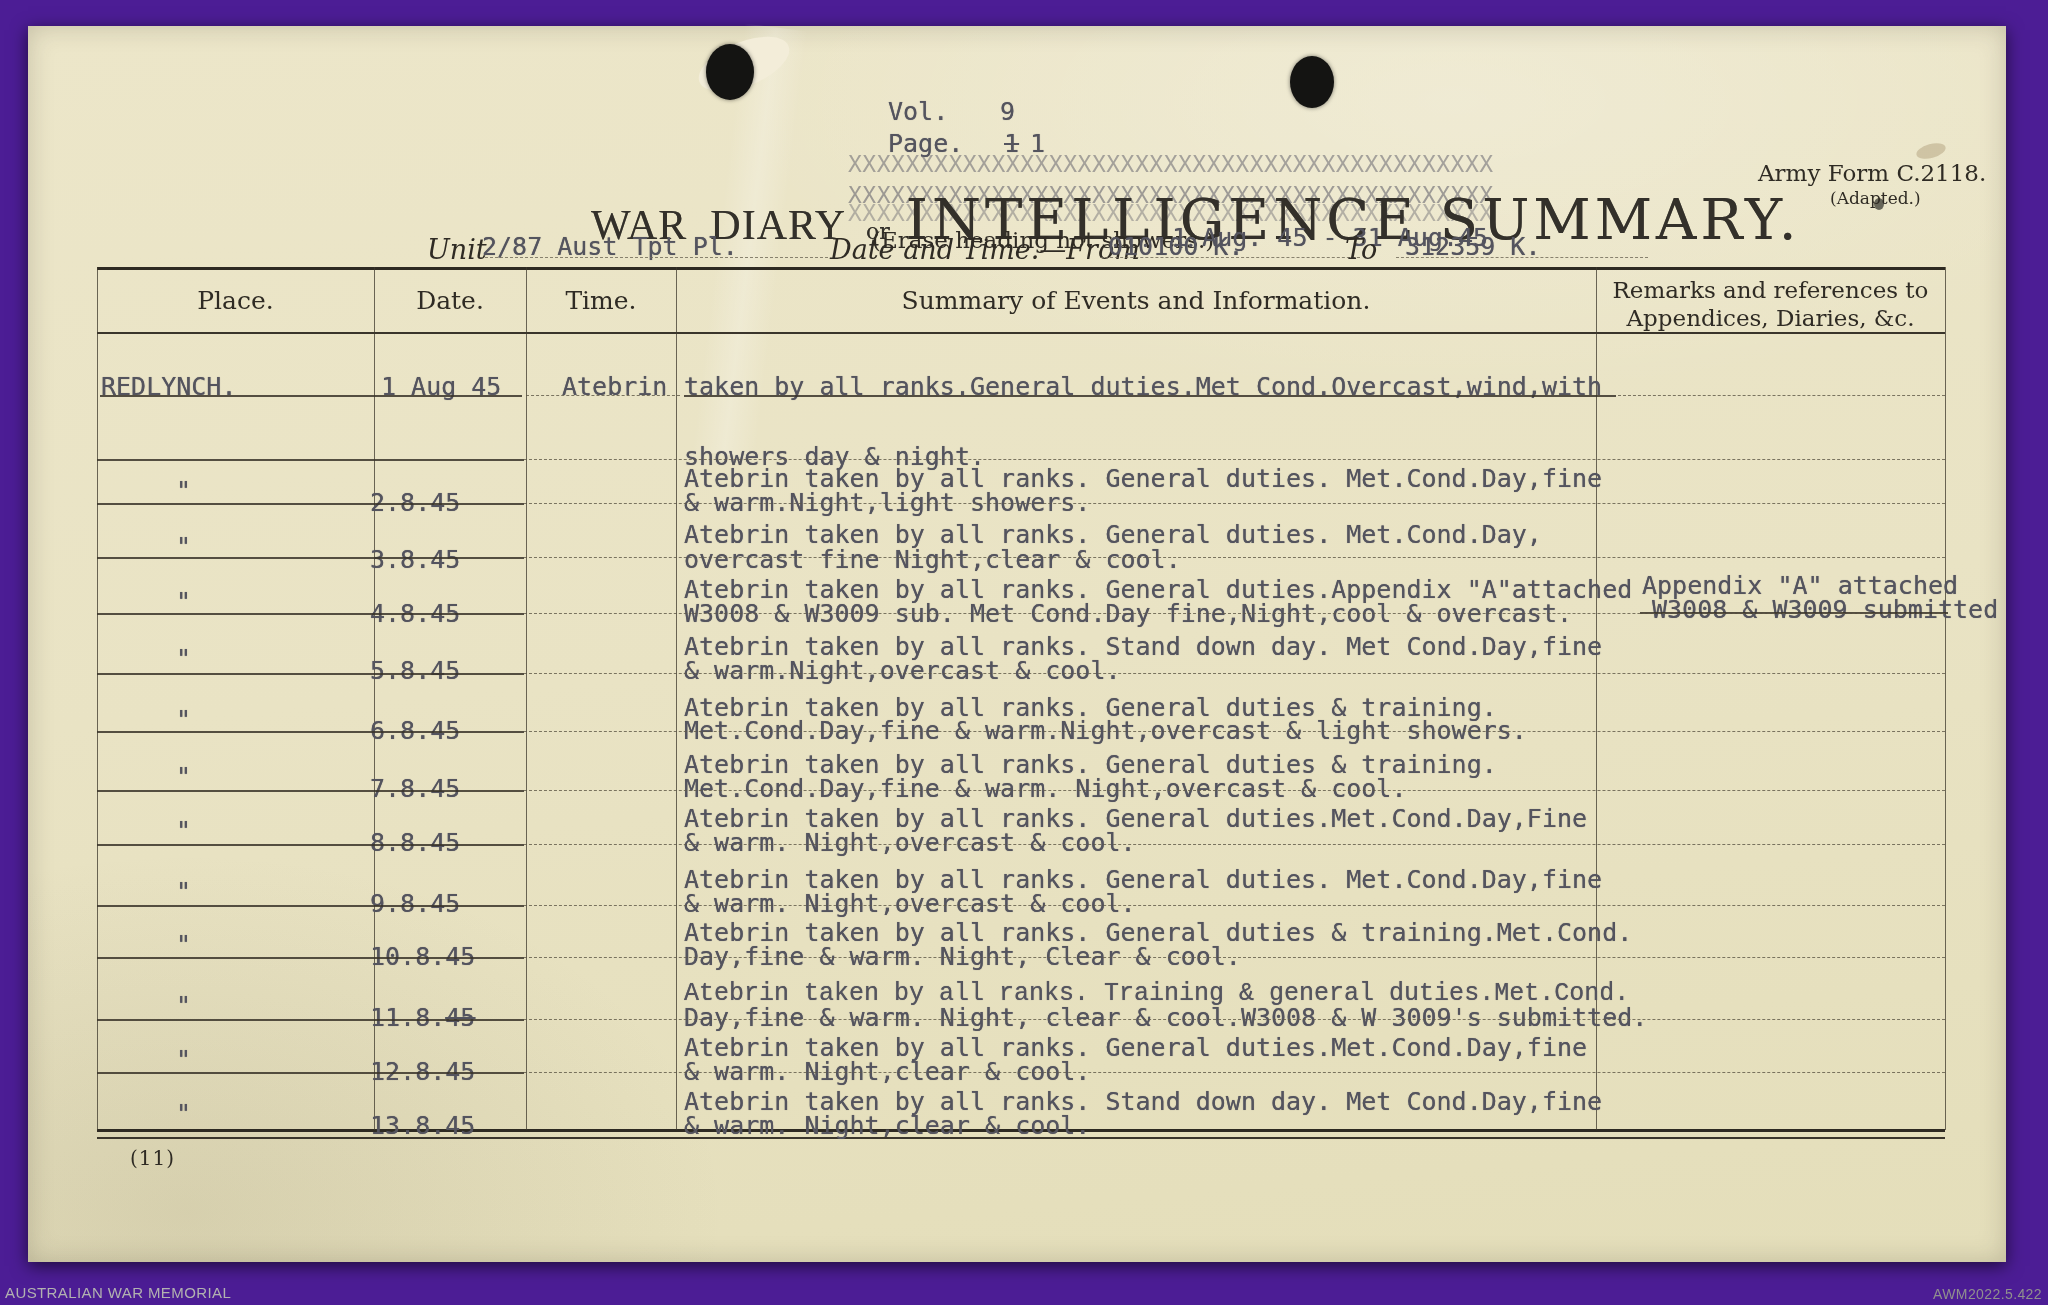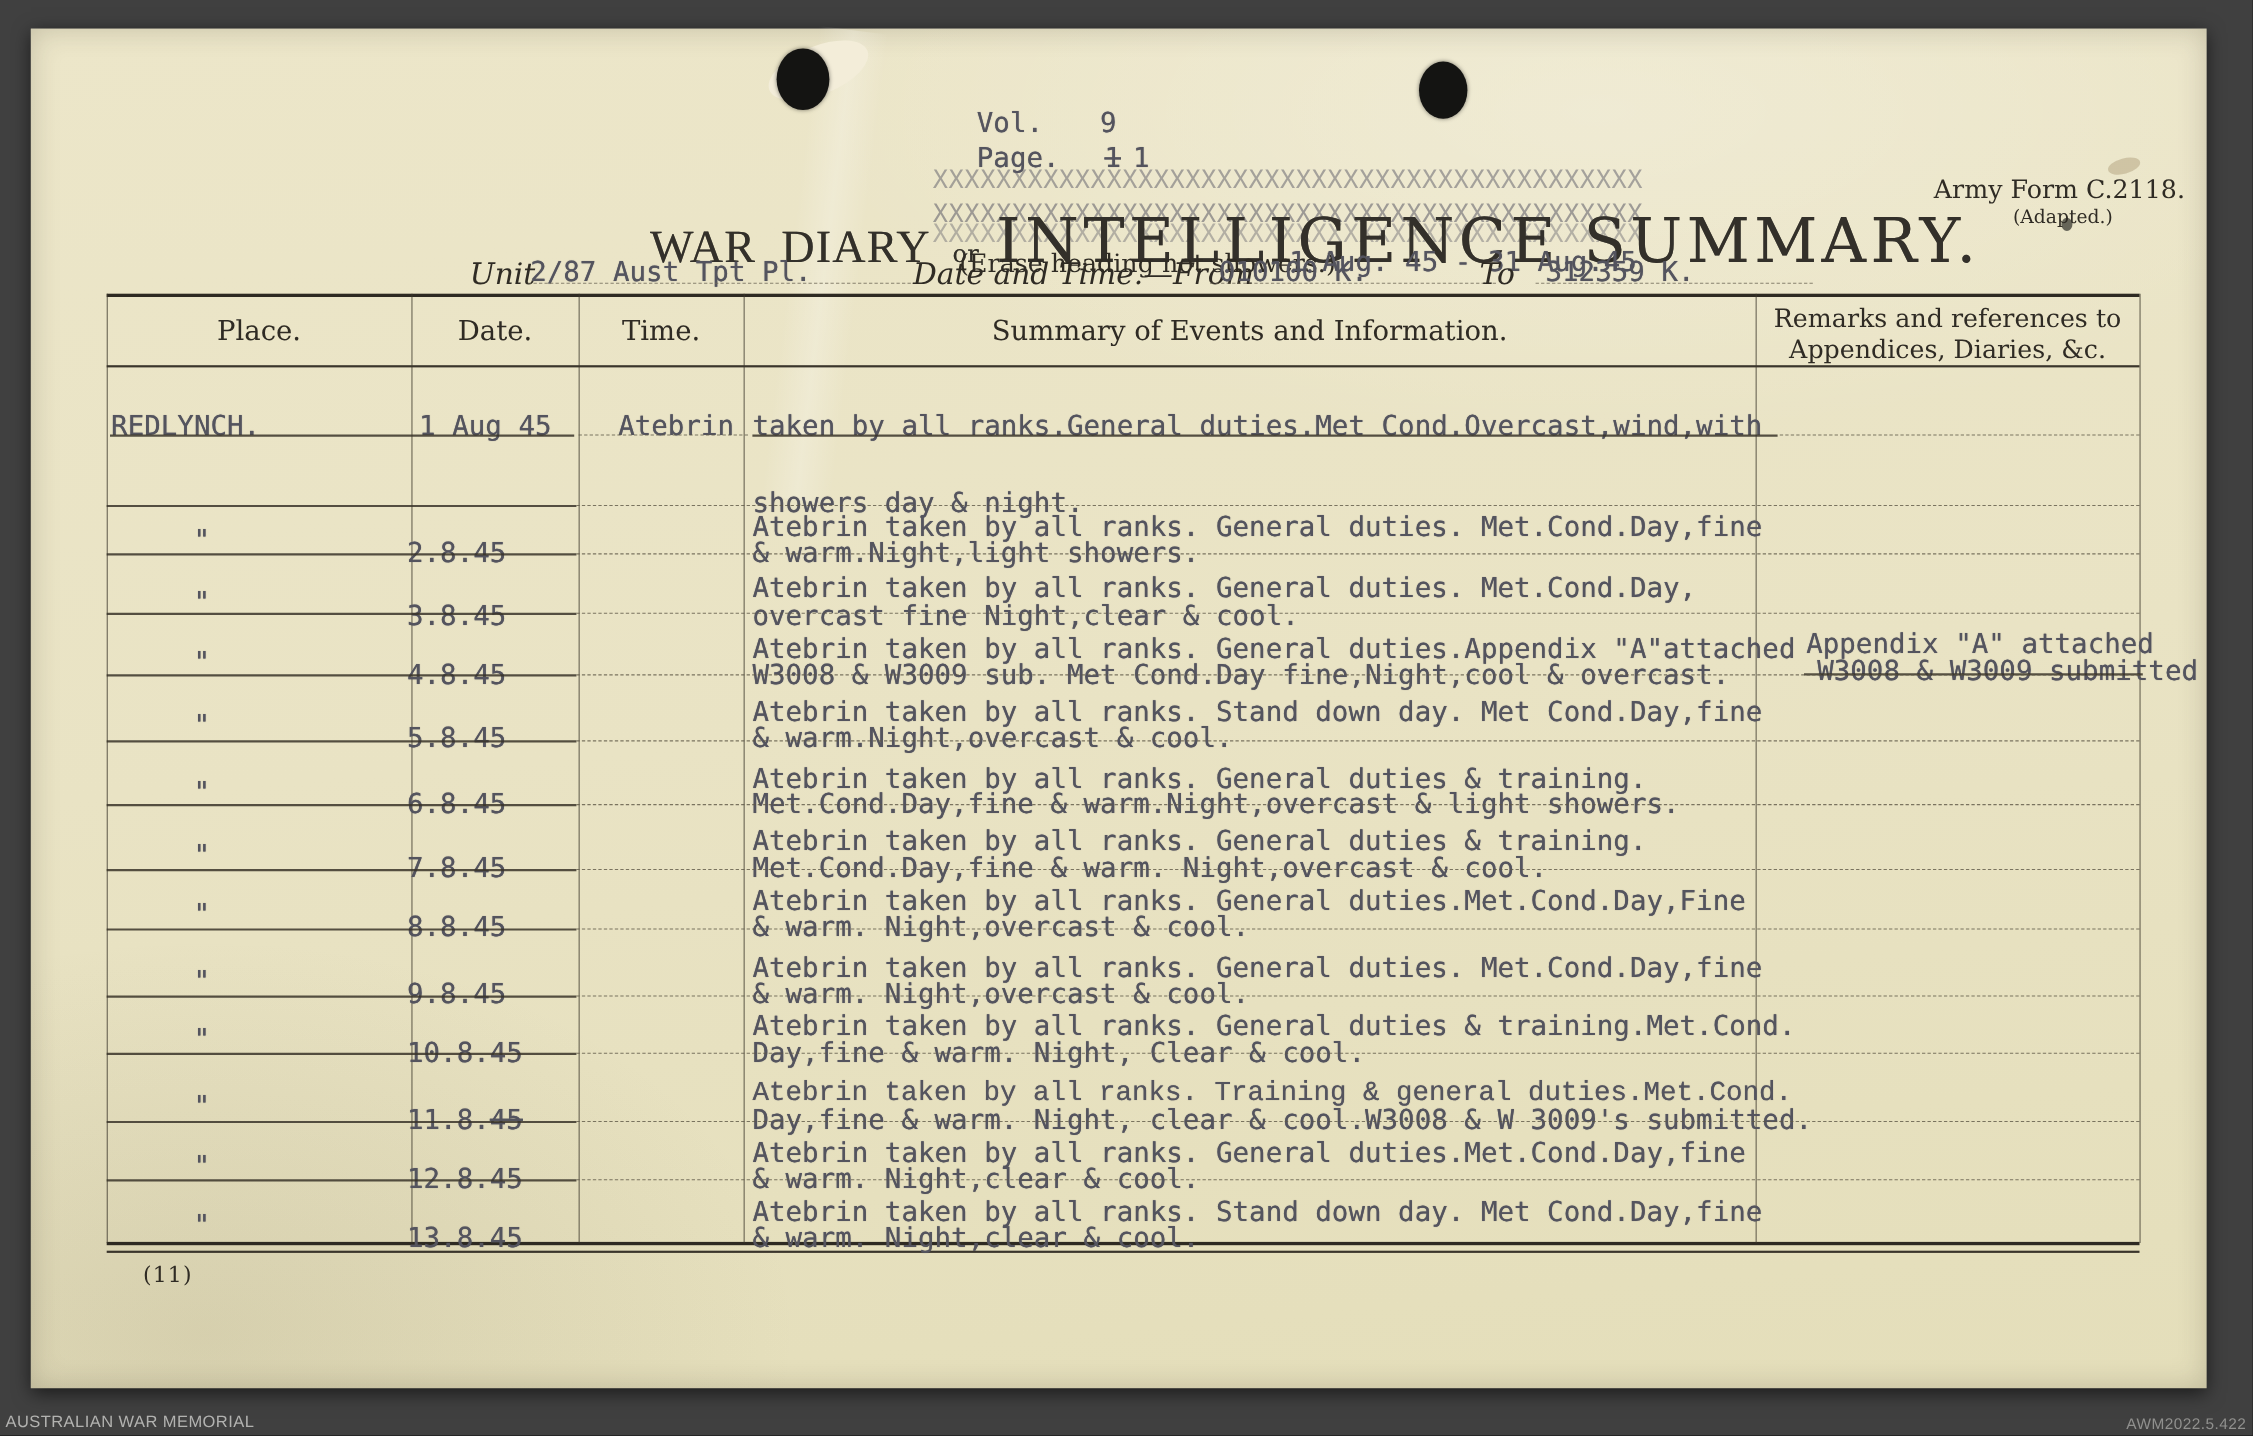--- a/index.html
+++ b/index.html
@@ -1,16 +1,16 @@
 <!DOCTYPE html>
 <html><head>
 <meta charset="utf-8">
 <style>
   html,body{margin:0;padding:0;background:#111;}
-  #stage{position:relative;width:2048px;height:1305px;background:#404040;overflow:hidden;
+  #stage{position:relative;width:2048px;height:1305px;background:#4c1d95;overflow:hidden;
          font-family:"Liberation Sans",sans-serif;}
   #paper{position:absolute;left:28px;top:26px;width:1978px;height:1236px;
          background:
            radial-gradient(1200px 500px at 72% 6%, rgba(255,255,255,.22), transparent 60%),
            radial-gradient(900px 600px at 8% 96%, rgba(120,110,80,.14), transparent 60%),
            linear-gradient(175deg,#ece6c9 0%,#e9e3c4 50%,#e4deba 100%);
          box-shadow: inset 0 0 26px rgba(60,55,40,.22), 0 4px 16px rgba(0,0,0,.6);}
   .crease{position:absolute;left:690px;top:0;width:64px;height:430px;opacity:.45;
           background:linear-gradient(90deg,transparent,rgba(255,255,255,.5),transparent);
           transform:rotate(7deg);}

